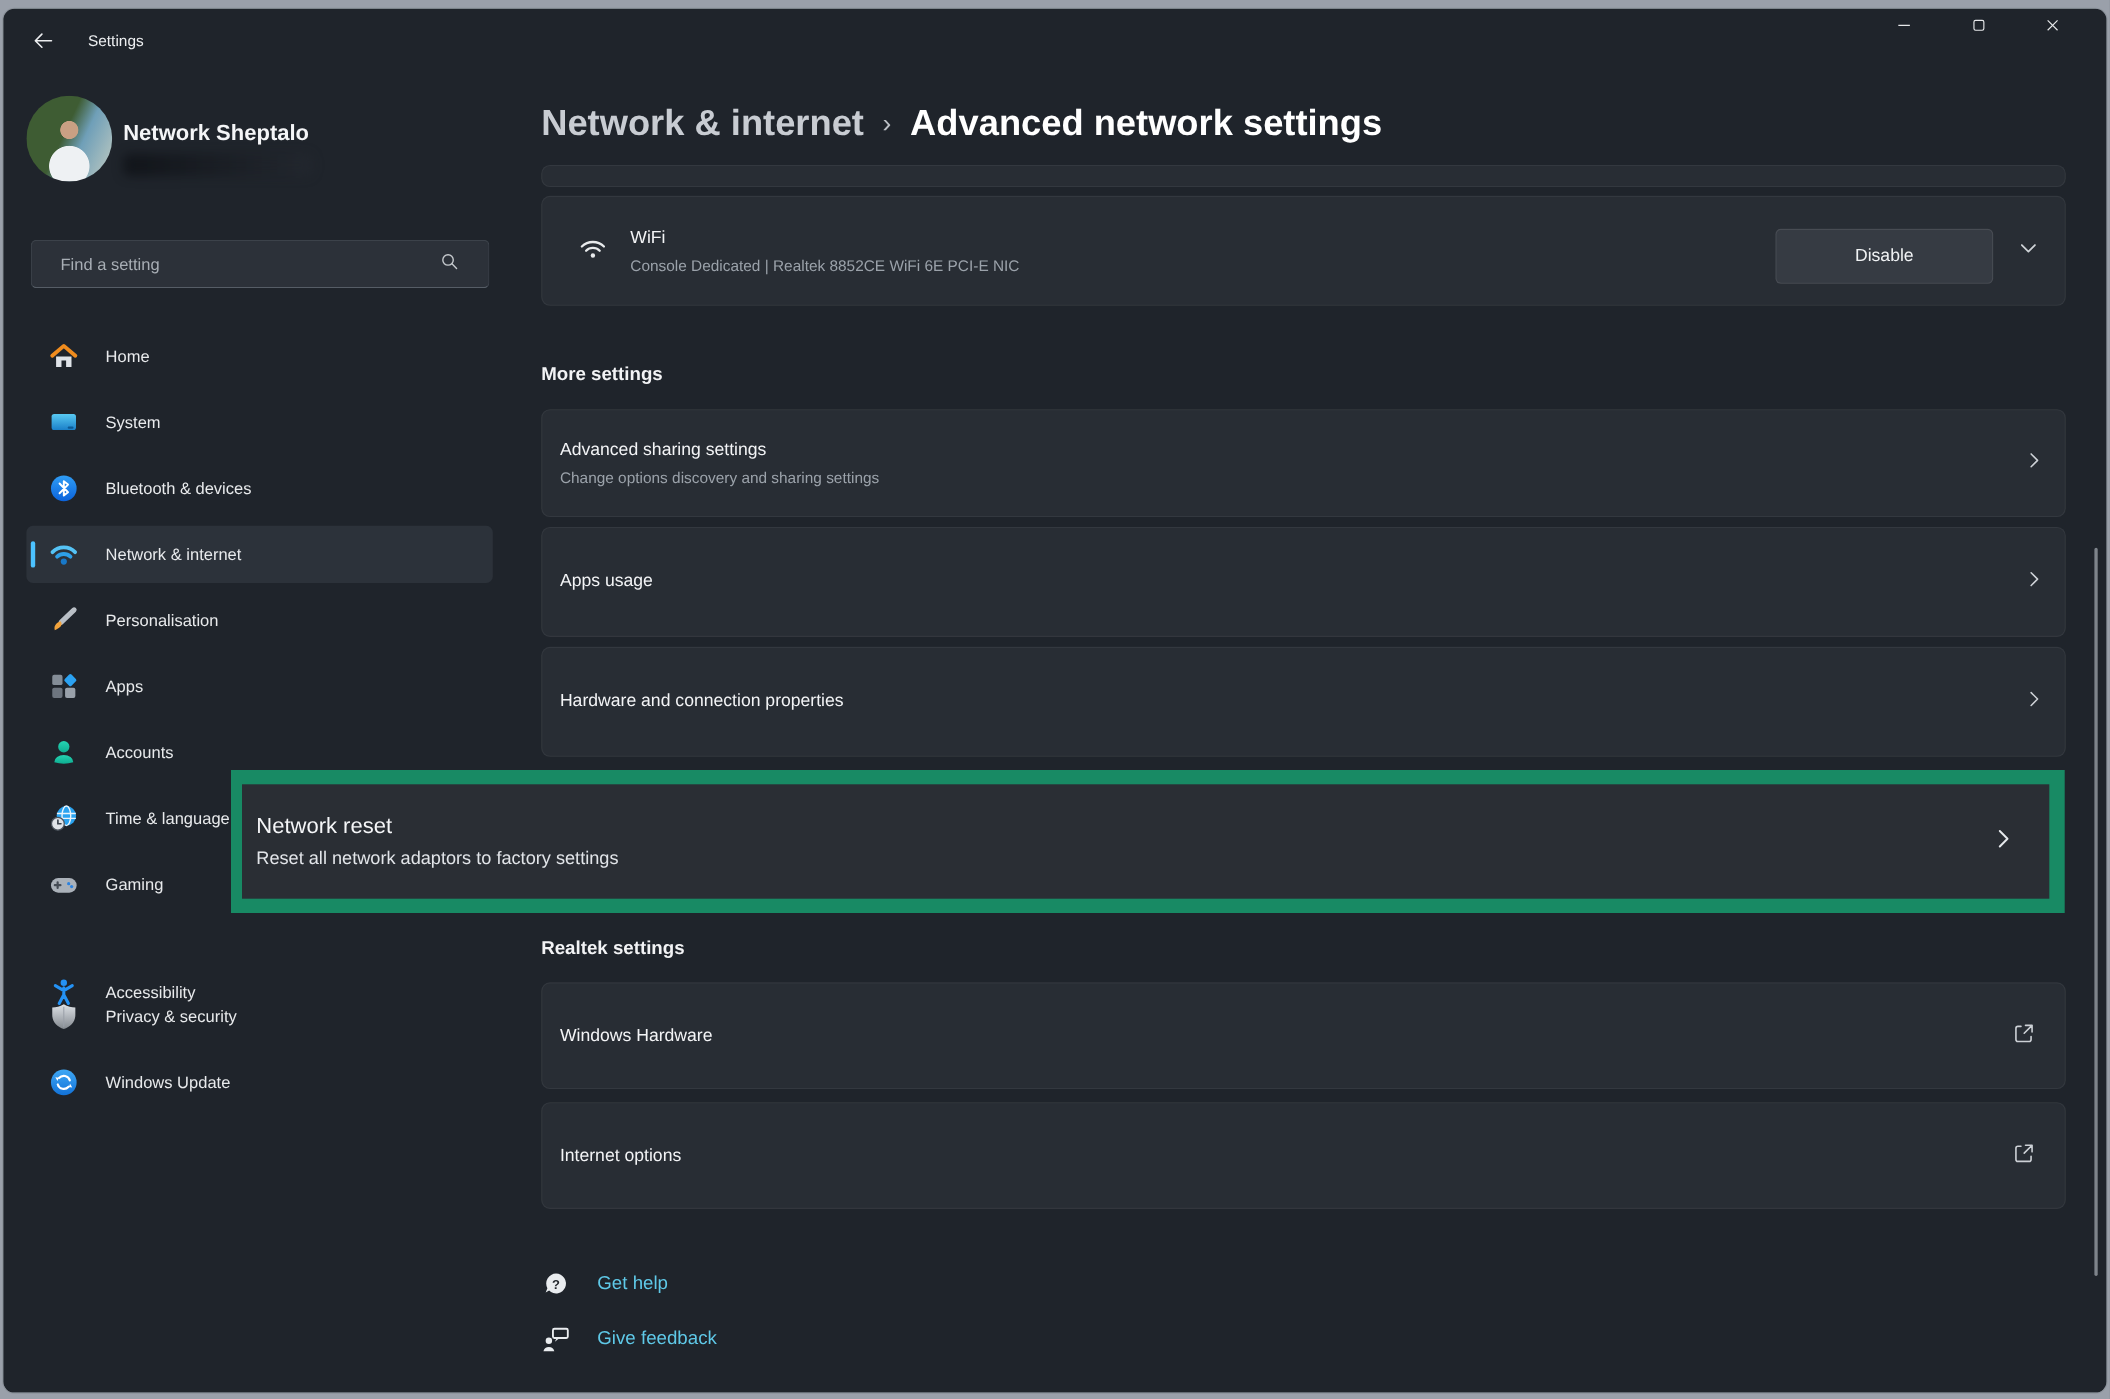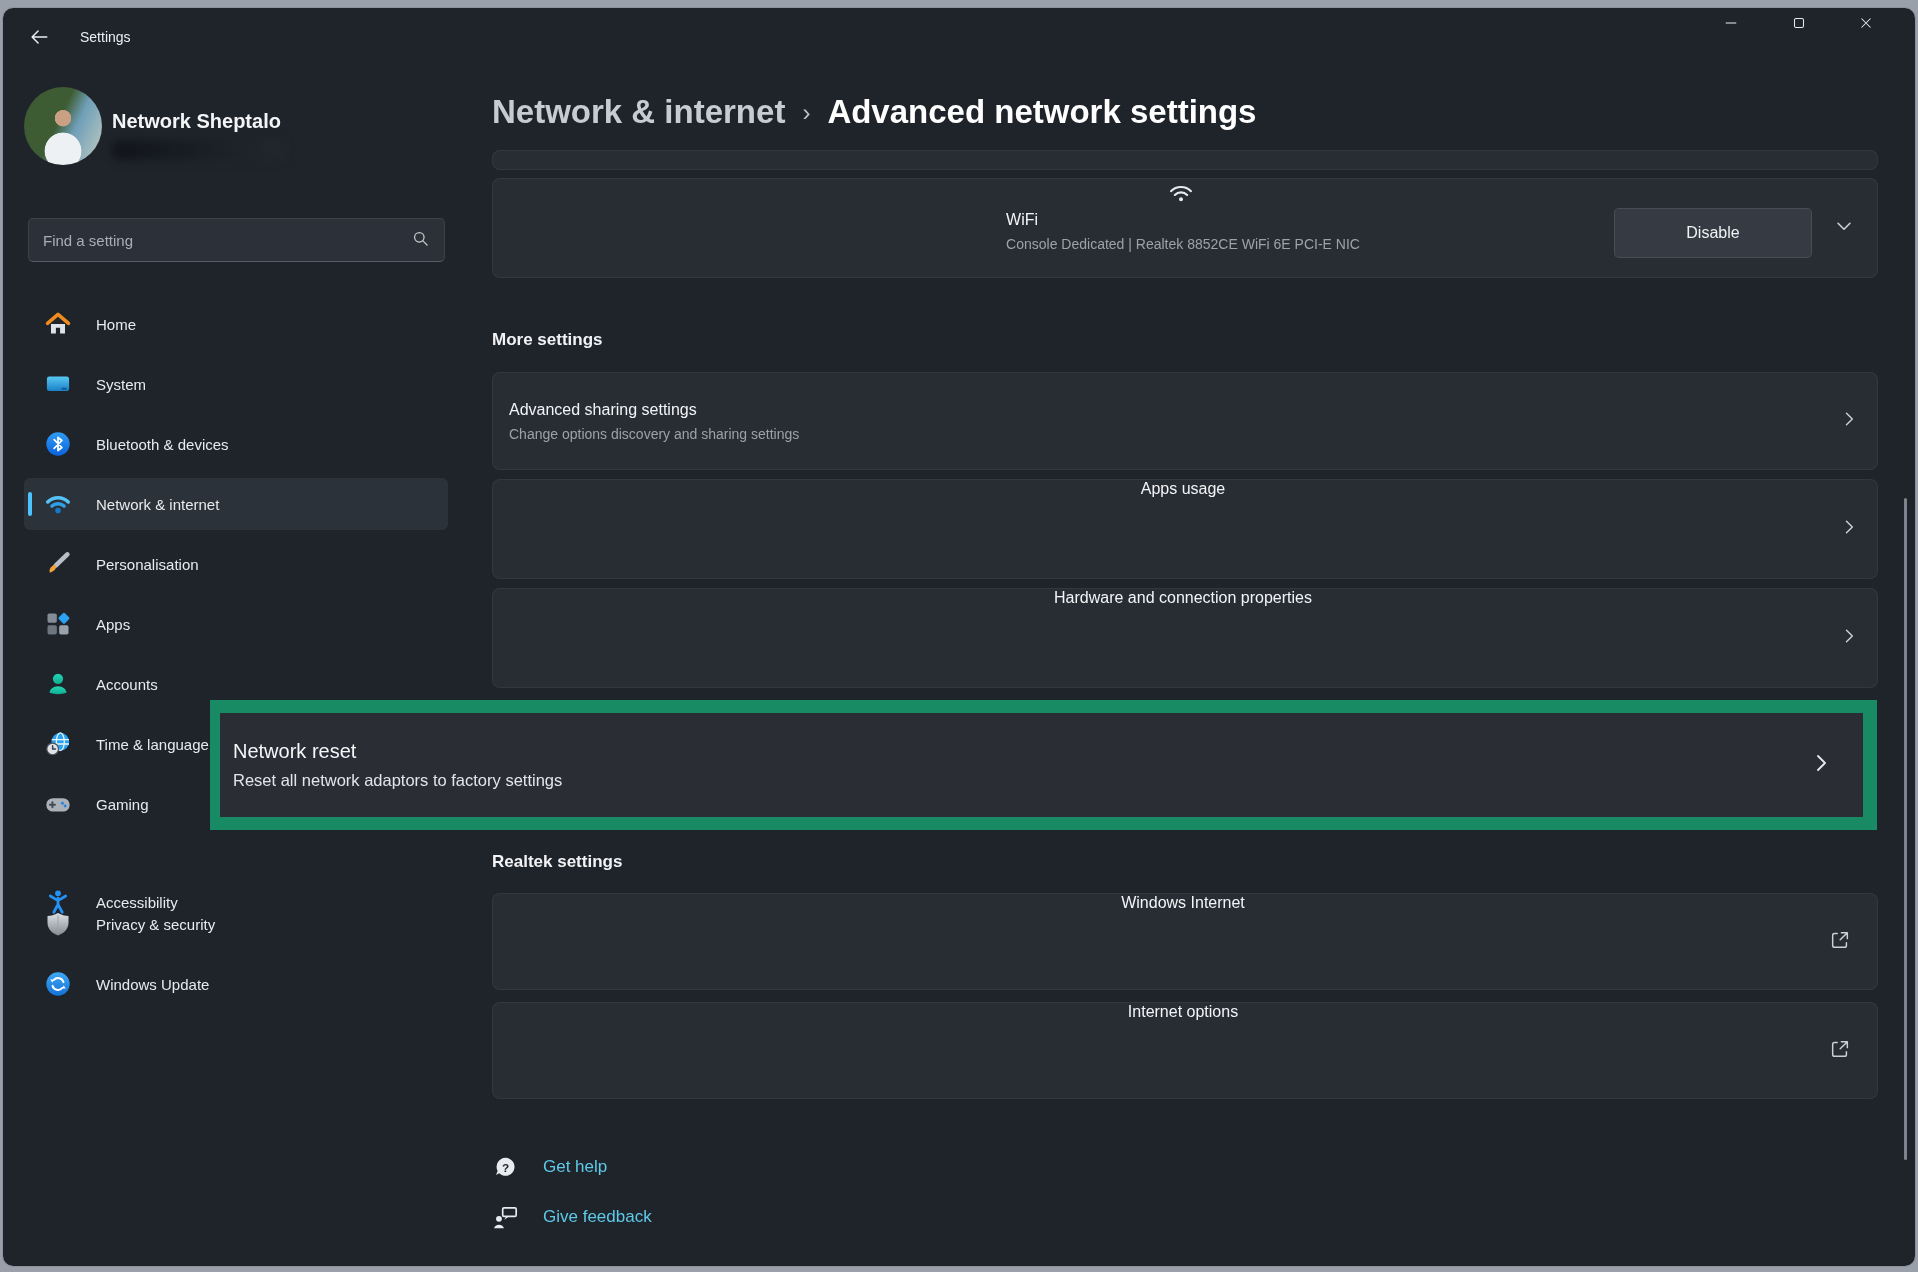--- a/index.html
+++ b/index.html
@@ -20,42 +20,42 @@
   .avatar{position:absolute;left:24px;top:87px;width:78px;height:78px;border-radius:50%;
           background:
             radial-gradient(circle at 50% 82%, #eef1f3 0 24%, rgba(0,0,0,0) 25%),
             radial-gradient(circle at 50% 40%, #c9a083 0 13%, rgba(0,0,0,0) 14%),
             linear-gradient(115deg,#3e5c33 0 44%,#6f9fb8 62%,#c4cdc2 100%);}
   .user-name{position:absolute;left:112px;top:110px;font-size:20px;font-weight:600;color:#f4f5f7;}
   .email-blur{position:absolute;left:112px;top:140px;width:172px;height:20px;border-radius:6px;
               background:linear-gradient(90deg,rgba(8,10,14,.6),rgba(40,44,52,.4));filter:blur(5px);}
   .search-box{position:absolute;left:28px;top:218px;width:417px;height:44px;box-sizing:border-box;
               background:#2c3139;border:1px solid #3c424a;border-bottom:1px solid #565d66;
-              border-radius:5px;display:flex;align-items:center;padding:0 14px;}
+              border-radius:5px;display:flex;align-items:center;padding:0 26px;}
   .search-box .ph{flex:1;font-size:15px;color:#a8aeb5;}
   .nav-item{position:absolute;left:24px;width:424px;height:52px;border-radius:6px;
             display:flex;align-items:center;padding-left:20px;box-sizing:border-box;gap:24px;}
   .nav-item .lbl{font-size:15px;color:#e8eaec;white-space:nowrap;}
   .nav-item.selected{background:#2c323a;}
   .nav-item.selected::before{content:"";position:absolute;left:4px;top:14px;width:4px;height:24px;
             border-radius:2px;background:#4cc2ff;}
   .nico{width:28px;height:28px;flex:0 0 28px;}
 
   
   .breadcrumb{position:absolute;left:492px;top:88px;height:48px;display:flex;align-items:center;}
   .bc-parent{font-size:33px;font-weight:600;color:#c8ccd2;}
   .bc-sep{font-size:24px;color:#bcc0c6;margin:0 17px;transform:translateY(1px);}
   .bc-current{font-size:33px;font-weight:600;color:#ffffff;}
 
   .card{position:absolute;left:492px;width:1386px;background:#282d34;
         border:1px solid rgba(255,255,255,.055);border-radius:8px;box-sizing:border-box;}
   .strip{top:150px;height:20px;border-radius:8px;}
   .c-title{font-size:16px;color:#f3f4f6;}
   .c-sub{font-size:14px;color:#9ba2aa;margin-top:7px;}
-  .row-card{display:flex;align-items:center;padding:0 20px 0 16px;flex-direction:column;}
+  .row-card{display:flex;align-items:center;padding:0 20px 0 16px;}
   .col-card{display:flex;flex-direction:column;justify-content:center;padding-left:16px;padding-right:60px;}
   .chev-right{position:absolute;right:18px;top:50%;transform:translateY(-50%);}
   .ext-icon{position:absolute;right:26px;top:50%;transform:translateY(-50%);}
 
   .wifi-card{top:178px;height:100px;}
   .wifi-icon{margin:0 20px 0 16px;}
   .disable-btn{position:absolute;right:65px;top:29px;width:196px;height:48px;background:#363b43;
                border:1px solid rgba(255,255,255,.09);border-radius:5px;display:flex;align-items:center;
                justify-content:center;font-size:16px;color:#f0f2f4;}
   .wifi-chev{position:absolute;right:22px;top:50%;transform:translateY(-50%);}
@@ -308,21 +308,21 @@
         <svg width="24" height="24" viewBox="0 0 24 24">
             <path d="M9 5 L16 12 L9 19" stroke="#e6e9ec" stroke-width="1.8" fill="none" stroke-linecap="round" stroke-linejoin="round"></path>
           </svg>
       </span>
     </div>
   </div>
 
   <div class="sec-head" style="top:852px">Realtek settings</div>
 
   <div class="card row-card" style="top:893px;height:97px">
-    <div class="c-title">Windows Internet</div>
+    <div class="c-title">Windows Hardware</div>
     <span class="ext-icon">
       <svg width="22" height="22" viewBox="0 0 24 24">
           <path d="M9 5 H6 A2 2 0 0 0 4 7 V18 A2 2 0 0 0 6 20 H17 A2 2 0 0 0 19 18 V15" stroke="#ccd0d5" stroke-width="1.6" fill="none" stroke-linecap="round"></path>
           <path d="M13.5 4 H20 V10.5 M20 4 L12.2 11.8" stroke="#ccd0d5" stroke-width="1.6" fill="none" stroke-linecap="round" stroke-linejoin="round"></path>
         </svg>
     </span>
   </div>
 
   <div class="card row-card" style="top:1002px;height:97px">
     <div class="c-title">Internet options</div>

